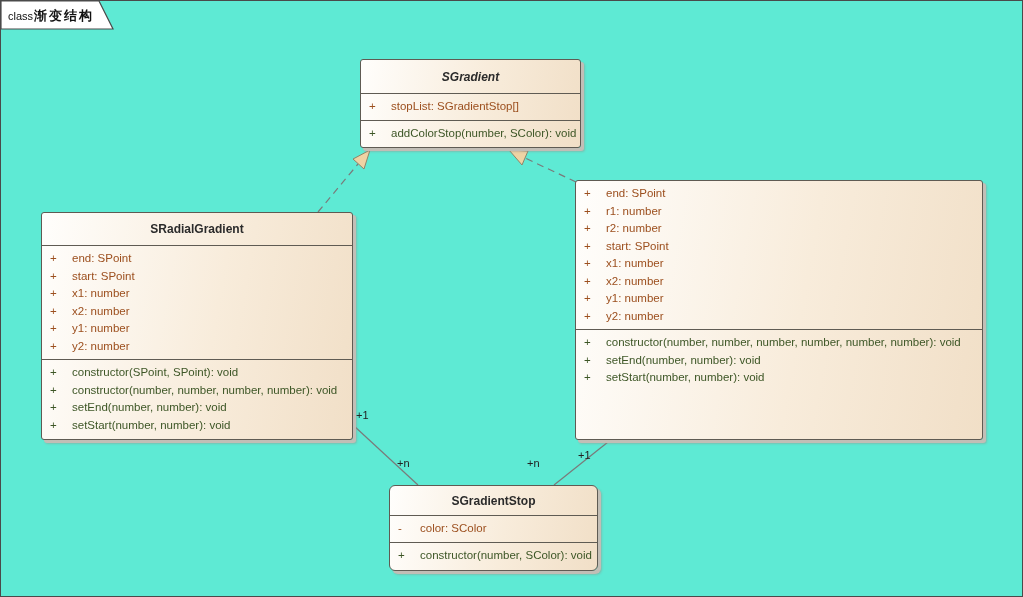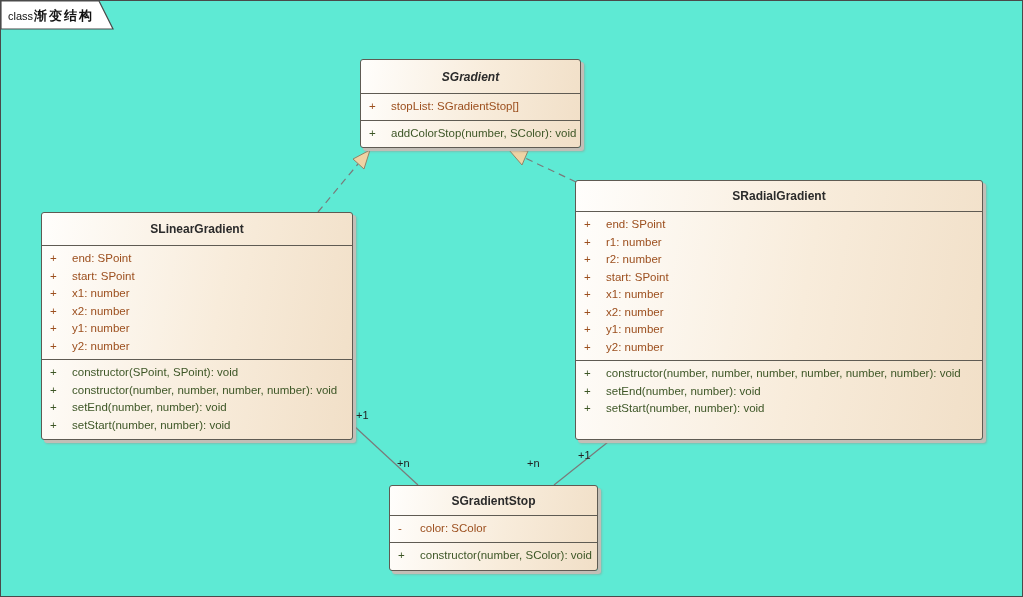--- a/index.html
+++ b/index.html
@@ -77,57 +77,56 @@
     <div class="title abstract" style="height:34px;">SGradient</div>
     <div class="sec attrs first">
       <div class="row"><span class="vis">+</span><span>stopList: SGradientStop[]</span></div>
     </div>
     <div class="sec meths">
       <div class="row"><span class="vis">+</span><span>addColorStop(number, SColor): void</span></div>
     </div>
   </div>
 
   <div class="cls" style="left:40px; top:211px; width:312px; height:228px;">
-    <div class="title" style="height:33px;">SLinearGradient</div>
+    <div class="title" style="height:33px;">SRadialGradient</div>
     <div class="sec attrs first">
       <div class="row"><span class="vis">+</span><span>end: SPoint</span></div>
       <div class="row"><span class="vis">+</span><span>start: SPoint</span></div>
       <div class="row"><span class="vis">+</span><span>x1: number</span></div>
       <div class="row"><span class="vis">+</span><span>x2: number</span></div>
       <div class="row"><span class="vis">+</span><span>y1: number</span></div>
       <div class="row"><span class="vis">+</span><span>y2: number</span></div>
     </div>
     <div class="sec meths">
       <div class="row"><span class="vis">+</span><span>constructor(SPoint, SPoint): void</span></div>
       <div class="row"><span class="vis">+</span><span>constructor(number, number, number, number): void</span></div>
       <div class="row"><span class="vis">+</span><span>setEnd(number, number): void</span></div>
       <div class="row"><span class="vis">+</span><span>setStart(number, number): void</span></div>
     </div>
   </div>
 
   <div class="cls" style="left:574px; top:179px; width:408px; height:260px;">
-    <div class="title" style="height:31px;">SRadialGradient</div>
     <div class="sec attrs first">
       <div class="row"><span class="vis">+</span><span>end: SPoint</span></div>
       <div class="row"><span class="vis">+</span><span>r1: number</span></div>
       <div class="row"><span class="vis">+</span><span>r2: number</span></div>
       <div class="row"><span class="vis">+</span><span>start: SPoint</span></div>
       <div class="row"><span class="vis">+</span><span>x1: number</span></div>
       <div class="row"><span class="vis">+</span><span>x2: number</span></div>
       <div class="row"><span class="vis">+</span><span>y1: number</span></div>
       <div class="row"><span class="vis">+</span><span>y2: number</span></div>
     </div>
     <div class="sec meths">
       <div class="row"><span class="vis">+</span><span>constructor(number, number, number, number, number, number): void</span></div>
       <div class="row"><span class="vis">+</span><span>setEnd(number, number): void</span></div>
       <div class="row"><span class="vis">+</span><span>setStart(number, number): void</span></div>
     </div>
   </div>
 
-  <div class="cls" style="left:388px; top:484px; width:209px; height:86px;">
+  <div class="cls" style="left:388px; top:484px; width:209px; height:86px;border-radius:6px;">
     <div class="title" style="height:30px;">SGradientStop</div>
     <div class="sec attrs first">
       <div class="row"><span class="vis">-</span><span>color: SColor</span></div>
     </div>
     <div class="sec meths">
       <div class="row"><span class="vis">+</span><span>constructor(number, SColor): void</span></div>
     </div>
   </div>
 
 </div>

